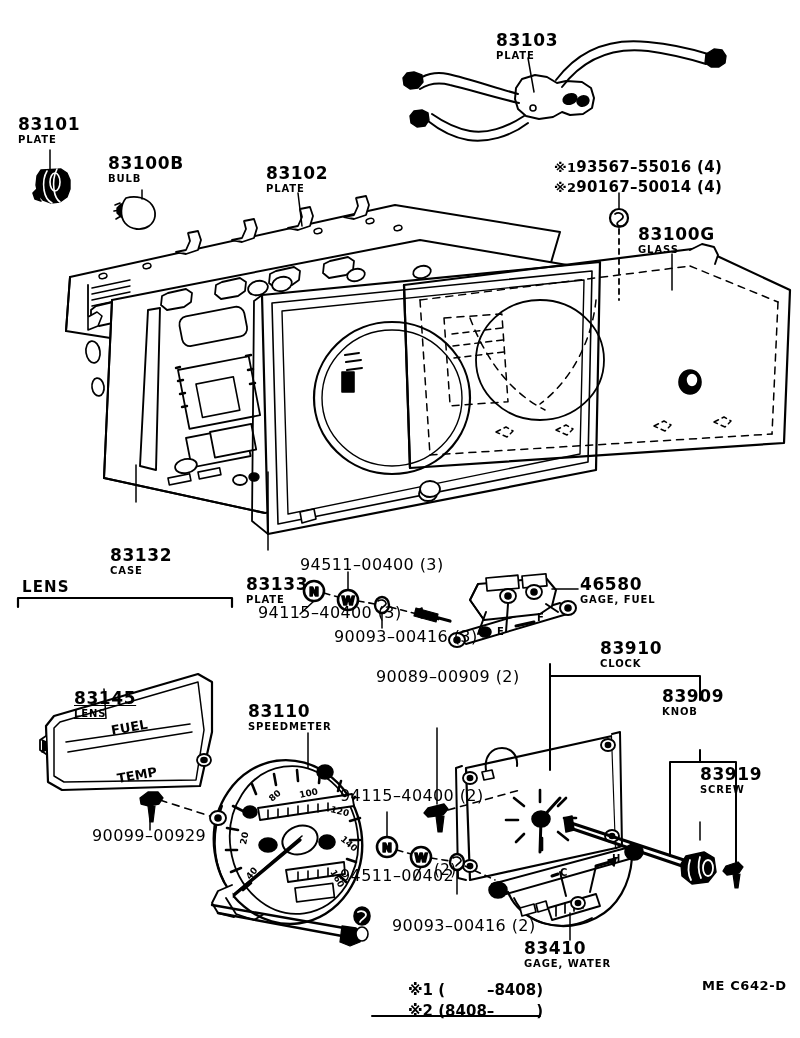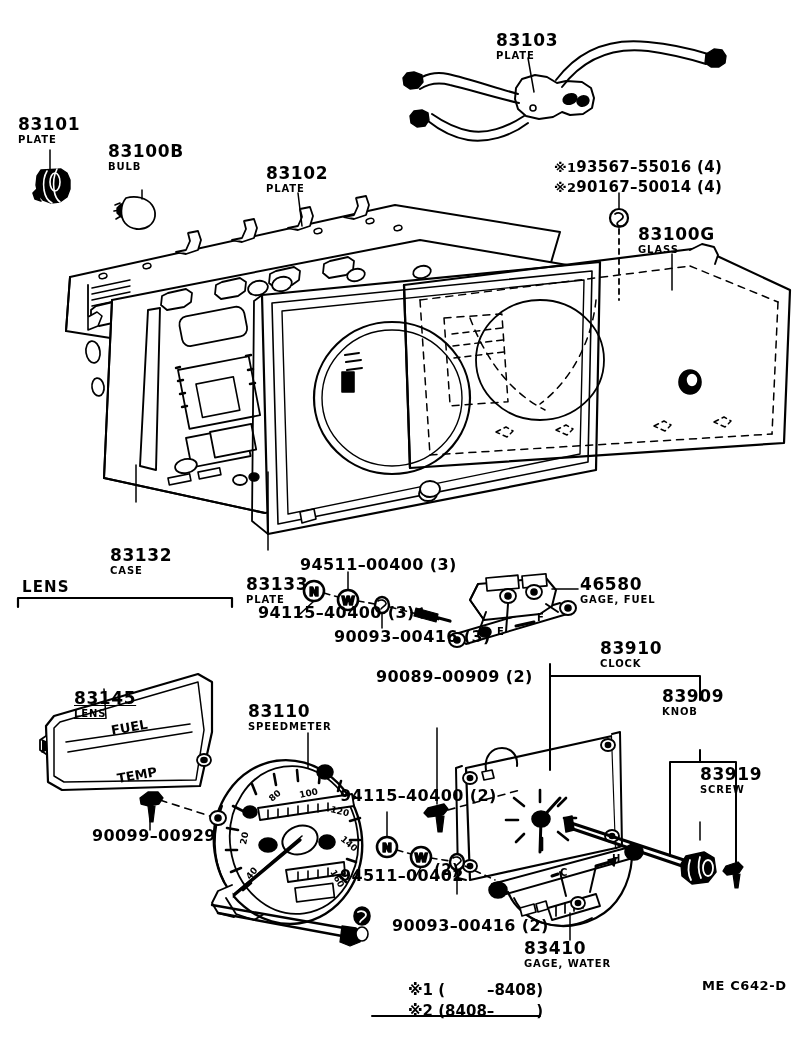--- a/index.html
+++ b/index.html
@@ -20,21 +20,21 @@
   }
   .cname{
     font-weight:bold;font-size:10px;line-height:11px;
     letter-spacing:0.9px;margin-top:1px;
   }
   .callout.ctr{text-align:left;}
   .callout.lft{text-align:left;}
 
   
   .pnum{
-    position:absolute;white-space:nowrap;font-weight:bold;
+    position:absolute;white-space:nowrap;font-weight:normal;
     font-size:16px;line-height:16px;letter-spacing:0.4px;
   }
   .pnum.sm{font-size:15px;}
 
   
   .starnote{
     position:absolute;white-space:nowrap;font-weight:bold;
     font-size:15px;line-height:19px;letter-spacing:0.3px;
   }
   .starnote .st{font-size:13px;}
@@ -487,21 +487,21 @@
       <text x="112" y="735" transform="rotate(-10 112 735)">FUEL</text>
       <text x="118" y="783" transform="rotate(-10 118 783)">TEMP</text>
     </g>
   </svg>
 
   <div class="callout ctr" style="left:18px;top:116px;width:64px;">
     <div class="cnum">83101</div>
     <div class="cname">PLATE</div>
   </div>
 
-  <div class="callout ctr" style="left:108px;top:143px;width:70px;">
+  <div class="callout ctr" style="left:108px;top:155px;width:70px;">
     <div class="cnum">83100B</div>
     <div class="cname">BULB</div>
   </div>
 
   <div class="callout ctr" style="left:266px;top:165px;width:66px;">
     <div class="cnum">83102</div>
     <div class="cname">PLATE</div>
   </div>
 
   <div class="callout ctr" style="left:496px;top:32px;width:66px;">

